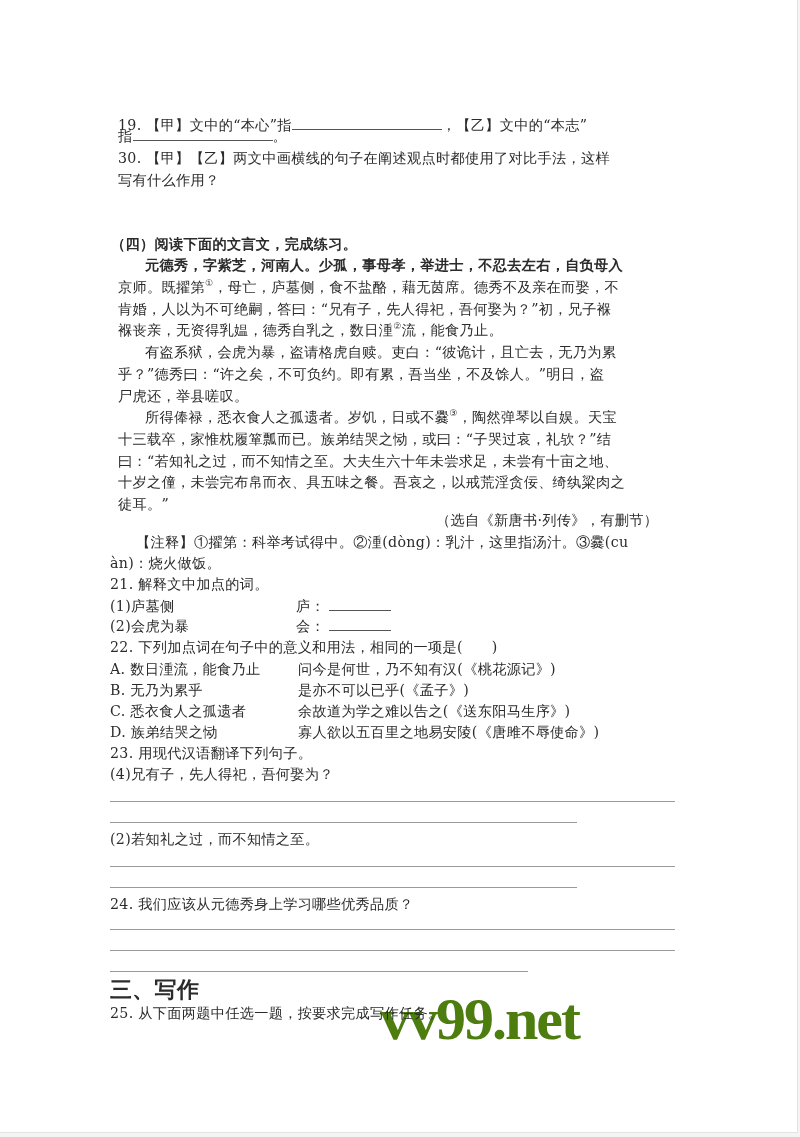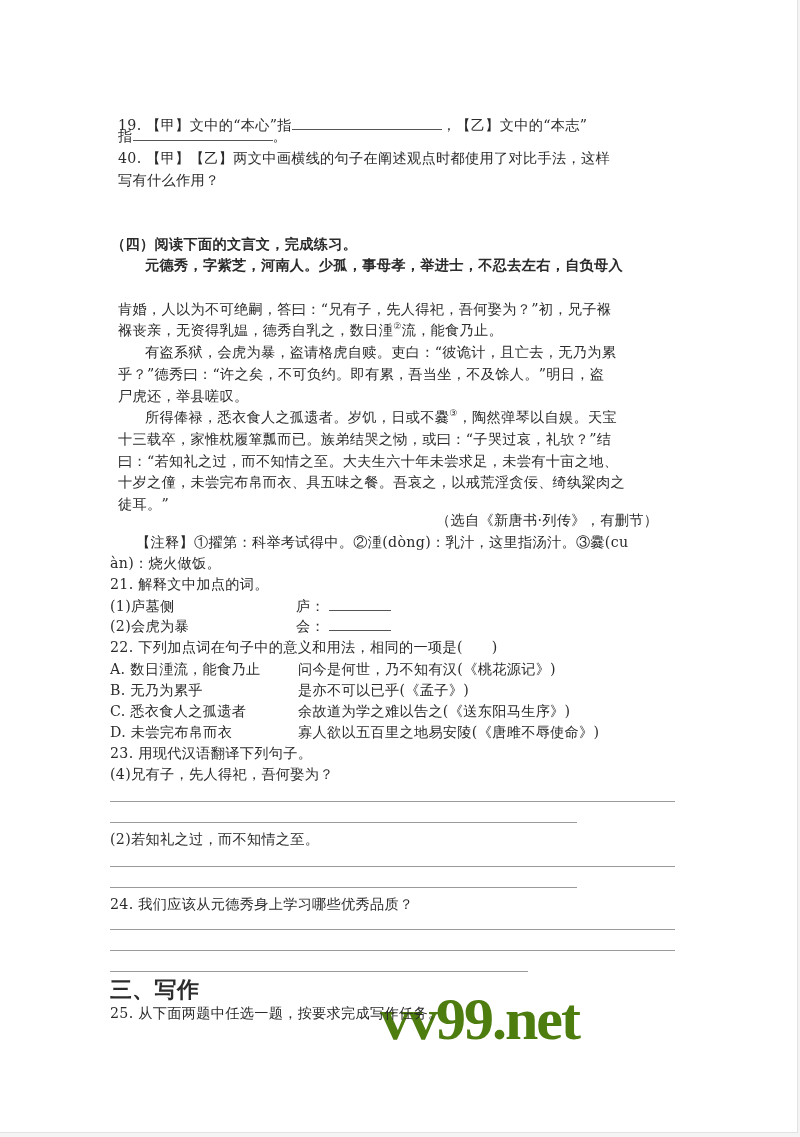--- a/index.html
+++ b/index.html
@@ -29,26 +29,27 @@
 
 <div class="page">
 
   <div class="t" style="left:118px;top:103px;margin-top:12px;">
     <span>19. 【甲】文中的“本心”指</span><span class="blank" style="width:150px;"></span><span>，【乙】文中的“本志”</span>
   </div>
   <div class="t" style="left:118px;top:126px;">
     <span>指</span><span class="blank" style="width:140px;"></span><span>。</span>
   </div>
 
-  <div class="t" style="left:118px;top:148px;">40. 【甲】【乙】两文中画横线的句子在阐述观点时都使用了对比手法，这样</div>
+  <div class="t" style="left:118px;top:148px;">30. 【甲】【乙】两文中画横线的句子在阐述观点时都使用了对比手法，这样</div>
   <div class="t" style="left:118px;top:170px;">写有什么作用？</div>
 
   <div class="t b" style="left:111px;top:234px;">（四）阅读下面的文言文，完成练习。</div>
 
   <div class="t" style="left:145px;top:255px;font-weight:bold;">元德秀，字紫芝，河南人。少孤，事母孝，举进士，不忍去左右，自负母入</div>
+  <div class="t" style="left:118px;top:277px;"><span>京师。既擢第</span><span class="sup">①</span><span>，母亡，庐墓侧，食不盐酪，藉无茵席。德秀不及亲在而娶，不</span></div>
   <div class="t" style="left:118px;top:299px;">肯婚，人以为不可绝嗣，答曰：“兄有子，先人得祀，吾何娶为？”初，兄子褓</div>
   <div class="t" style="left:118px;top:320px;"><span>褓丧亲，无资得乳媪，德秀自乳之，数日湩</span><span class="sup">②</span><span>流，能食乃止。</span></div>
 
   <div class="t" style="left:145px;top:342px;">有盗系狱，会虎为暴，盗请格虎自赎。吏白：“彼诡计，且亡去，无乃为累</div>
   <div class="t" style="left:118px;top:364px;">乎？”德秀曰：“许之矣，不可负约。即有累，吾当坐，不及馀人。”明日，盗</div>
   <div class="t" style="left:118px;top:386px;">尸虎还，举县嗟叹。</div>
 
   <div class="t" style="left:145px;top:407px;"><span>所得俸禄，悉衣食人之孤遗者。岁饥，日或不爨</span><span class="sup">③</span><span>，陶然弹琴以自娱。天宝</span></div>
   <div class="t" style="left:118px;top:429px;">十三载卒，家惟枕履箪瓢而已。族弟结哭之恸，或曰：“子哭过哀，礼欤？”结</div>
   <div class="t" style="left:118px;top:451px;">曰：“若知礼之过，而不知情之至。大夫生六十年未尝求足，未尝有十亩之地、</div>
@@ -66,21 +67,21 @@
   <div class="t" style="left:110px;top:616px;">(2)会虎为暴</div>
   <div class="t" style="left:296px;top:616px;"><span>会：</span><span class="blank" style="width:62px;margin-left:4px;"></span></div>
 
   <div class="t" style="left:110px;top:637px;">22. 下列加点词在句子中的意义和用法，相同的一项是(　　)</div>
   <div class="t" style="left:110px;top:659px;">A. 数日湩流，能食乃止</div>
   <div class="t" style="left:298px;top:659px;">问今是何世，乃不知有汉(《桃花源记》)</div>
   <div class="t" style="left:110px;top:680px;">B. 无乃为累乎</div>
   <div class="t" style="left:298px;top:680px;">是亦不可以已乎(《孟子》)</div>
   <div class="t" style="left:110px;top:701px;">C. 悉衣食人之孤遗者</div>
   <div class="t" style="left:298px;top:701px;">余故道为学之难以告之(《送东阳马生序》)</div>
-  <div class="t" style="left:110px;top:722px;">D. 未尝完布帛而衣</div>
+  <div class="t" style="left:110px;top:722px;">D. 族弟结哭之恸</div>
   <div class="t" style="left:298px;top:722px;">寡人欲以五百里之地易安陵(《唐雎不辱使命》)</div>
 
   <div class="t" style="left:110px;top:743px;">23. 用现代汉语翻译下列句子。</div>
   <div class="t" style="left:110px;top:764px;">(4)兄有子，先人得祀，吾何娶为？</div>
   <div class="rule" style="left:110px;top:801px;width:565px;"></div>
   <div class="rule" style="left:110px;top:822px;width:467px;"></div>
   <div class="t" style="left:110px;top:829px;">(2)若知礼之过，而不知情之至。</div>
   <div class="rule" style="left:110px;top:866px;width:565px;"></div>
   <div class="rule" style="left:110px;top:887px;width:467px;"></div>
 

